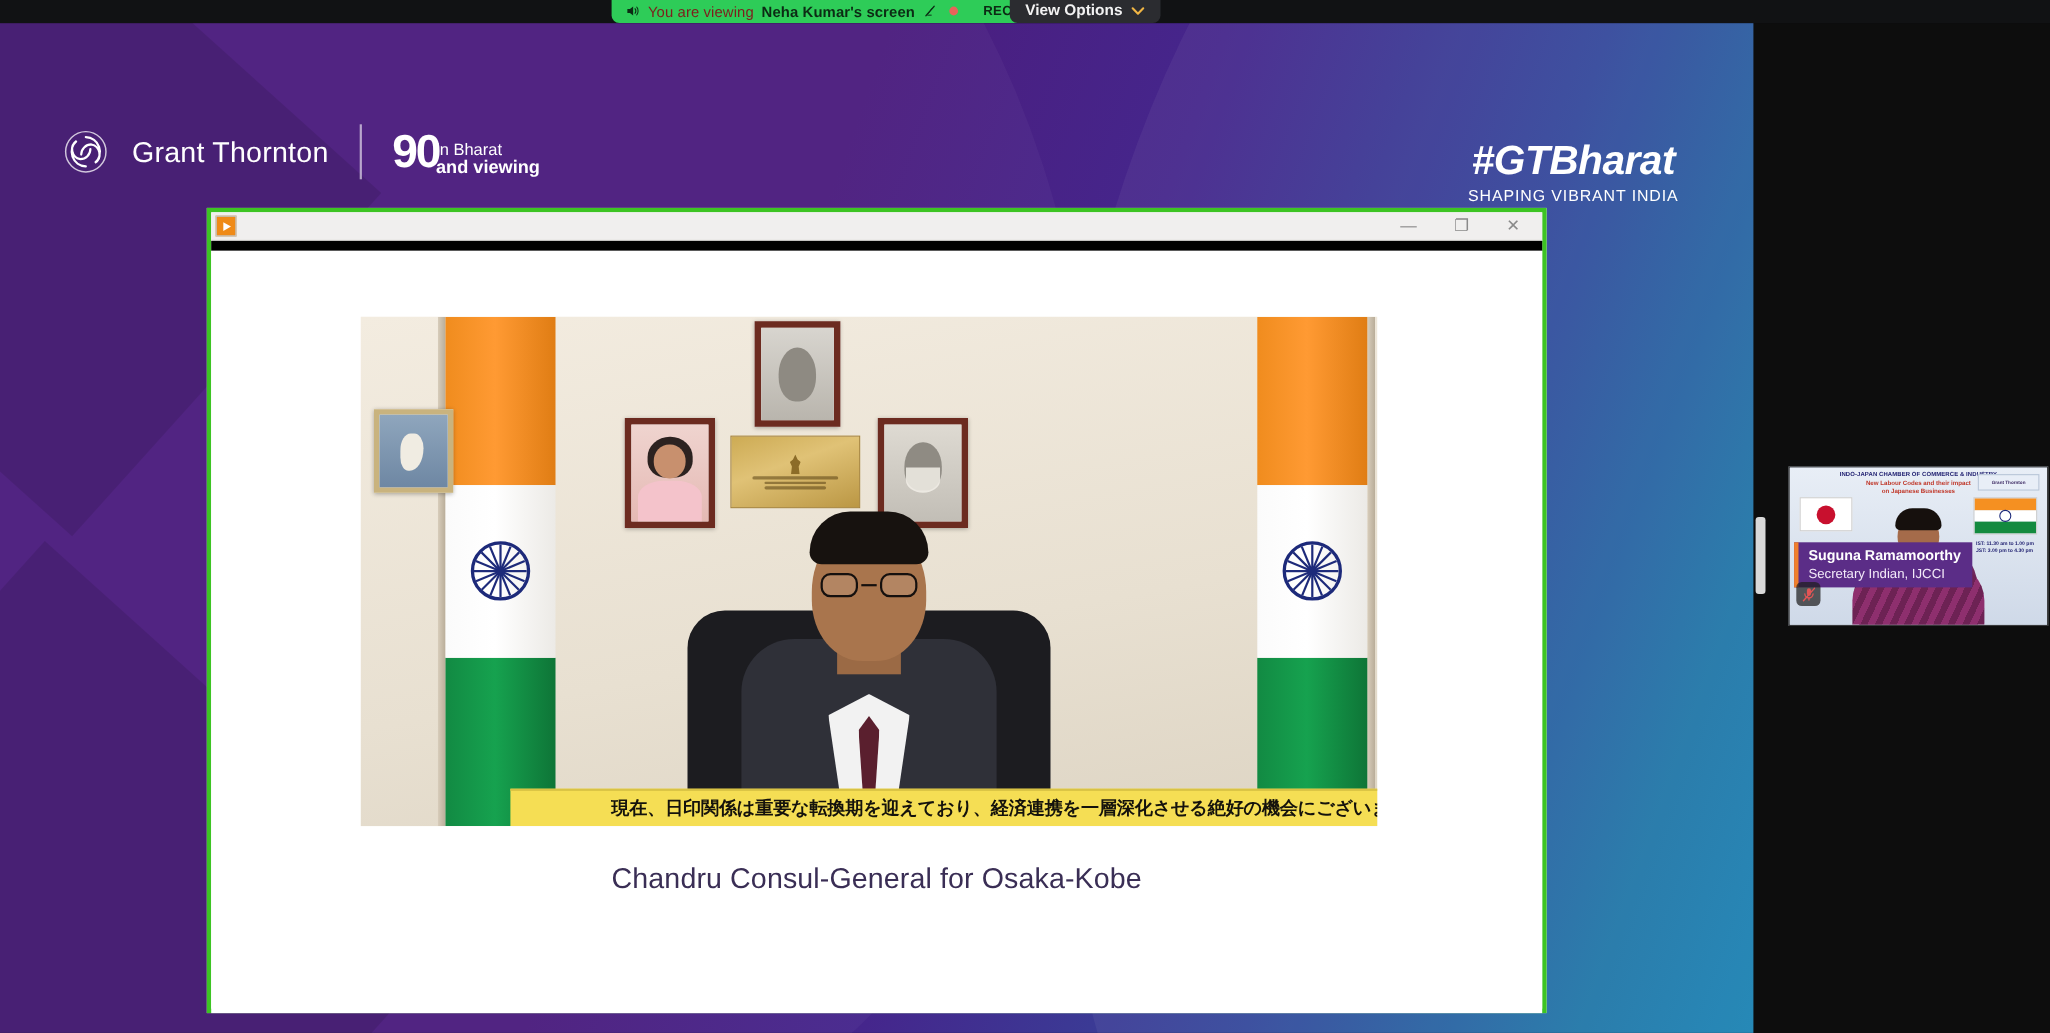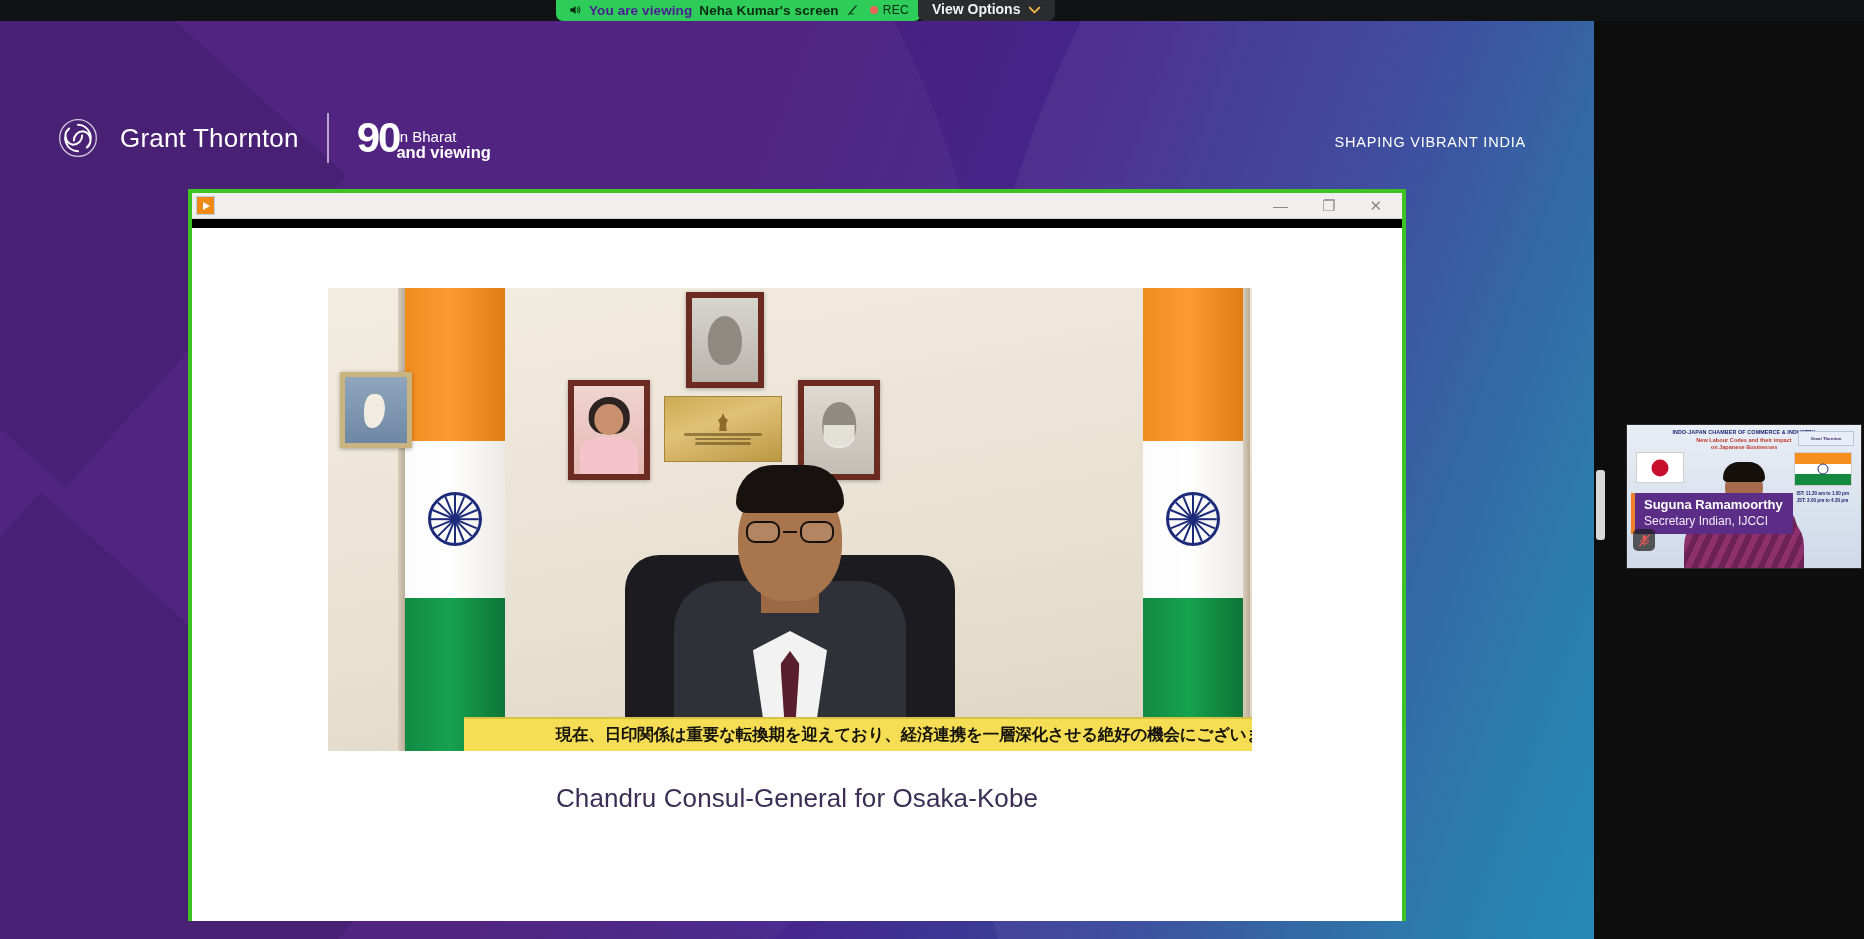--- a/index.html
+++ b/index.html
@@ -14,29 +14,29 @@
   #topbar{
     position:absolute; left:0; top:0; width:1864px; height:21px;
     background:#111214; z-index:60; display:flex; align-items:center;
   }
   #viewing-pill{
     position:absolute; left:556px; top:-10px; height:31px;
     background:#2ecc58; border-radius:0 0 7px 7px;
     display:flex; align-items:flex-end; padding:0 12px 3px 12px; gap:7px;
   }
   #viewing-pill .txt{
-    font-size:13.5px; font-weight:bold; color:#4c1d95; white-space:nowrap;
+    font-size:13.5px; font-weight:normal; color:#7f1d1d; white-space:nowrap;
     letter-spacing:.1px;
   }
   #viewing-pill .who{ font-weight:bold; color:#0c2b14; }
   .spk-icon{ width:14px; height:14px; display:inline-block; position:relative; bottom:1px; }
   .share-glyph{ width:13px; height:14px; position:relative; bottom:1px; }
   .rec-wrap{ display:flex; align-items:center; gap:5px; margin-left:4px; position:relative; bottom:1px;}
   .rec-dot{ width:8px; height:8px; border-radius:50%; background:#e8645a; display:block; }
-  .rec-txt{ font-size:12px; font-weight:normal; color:#0c2b14; letter-spacing:.3px;}
+  .rec-txt{ font-size:12px; font-weight:bold; color:#0c2b14; letter-spacing:.3px;margin-left:18px;}
   #view-options{
     position:absolute; left:918px; top:-10px; height:31px;
     background:#2b2c30; border-radius:0 0 7px 7px; display:flex; align-items:flex-end;
     gap:8px; padding:0 14px 4px 14px; cursor:pointer;
   }
   #view-options .vo-label{ font-size:14px; color:#f2f2f2; font-weight:bold; white-space:nowrap;}
   .chev{ width:13px; height:8px; position:relative; bottom:3px;}
 
   
   #shared-screen{
@@ -274,20 +274,21 @@
     <span class="ninety-wrap">
       <span class="ninety">90</span>
       <span class="ninety-sub">
         <span class="l1">in Bharat</span>
         <span class="l2">and viewing</span>
       </span>
     </span>
   </div>
 
   <div id="brand-right">
+    <div class="hashtag">#GTBharat</div>
     <div class="tagline"><span class="light">SHAPING </span><b>VIBRANT INDIA</b></div>
   </div>
 
   <div id="app-window">
     <div id="win-titlebar">
       <span class="win-icon">
           <i class="play"></i>
         </span>
       <span class="win-ctrls">
         <span>—</span>

